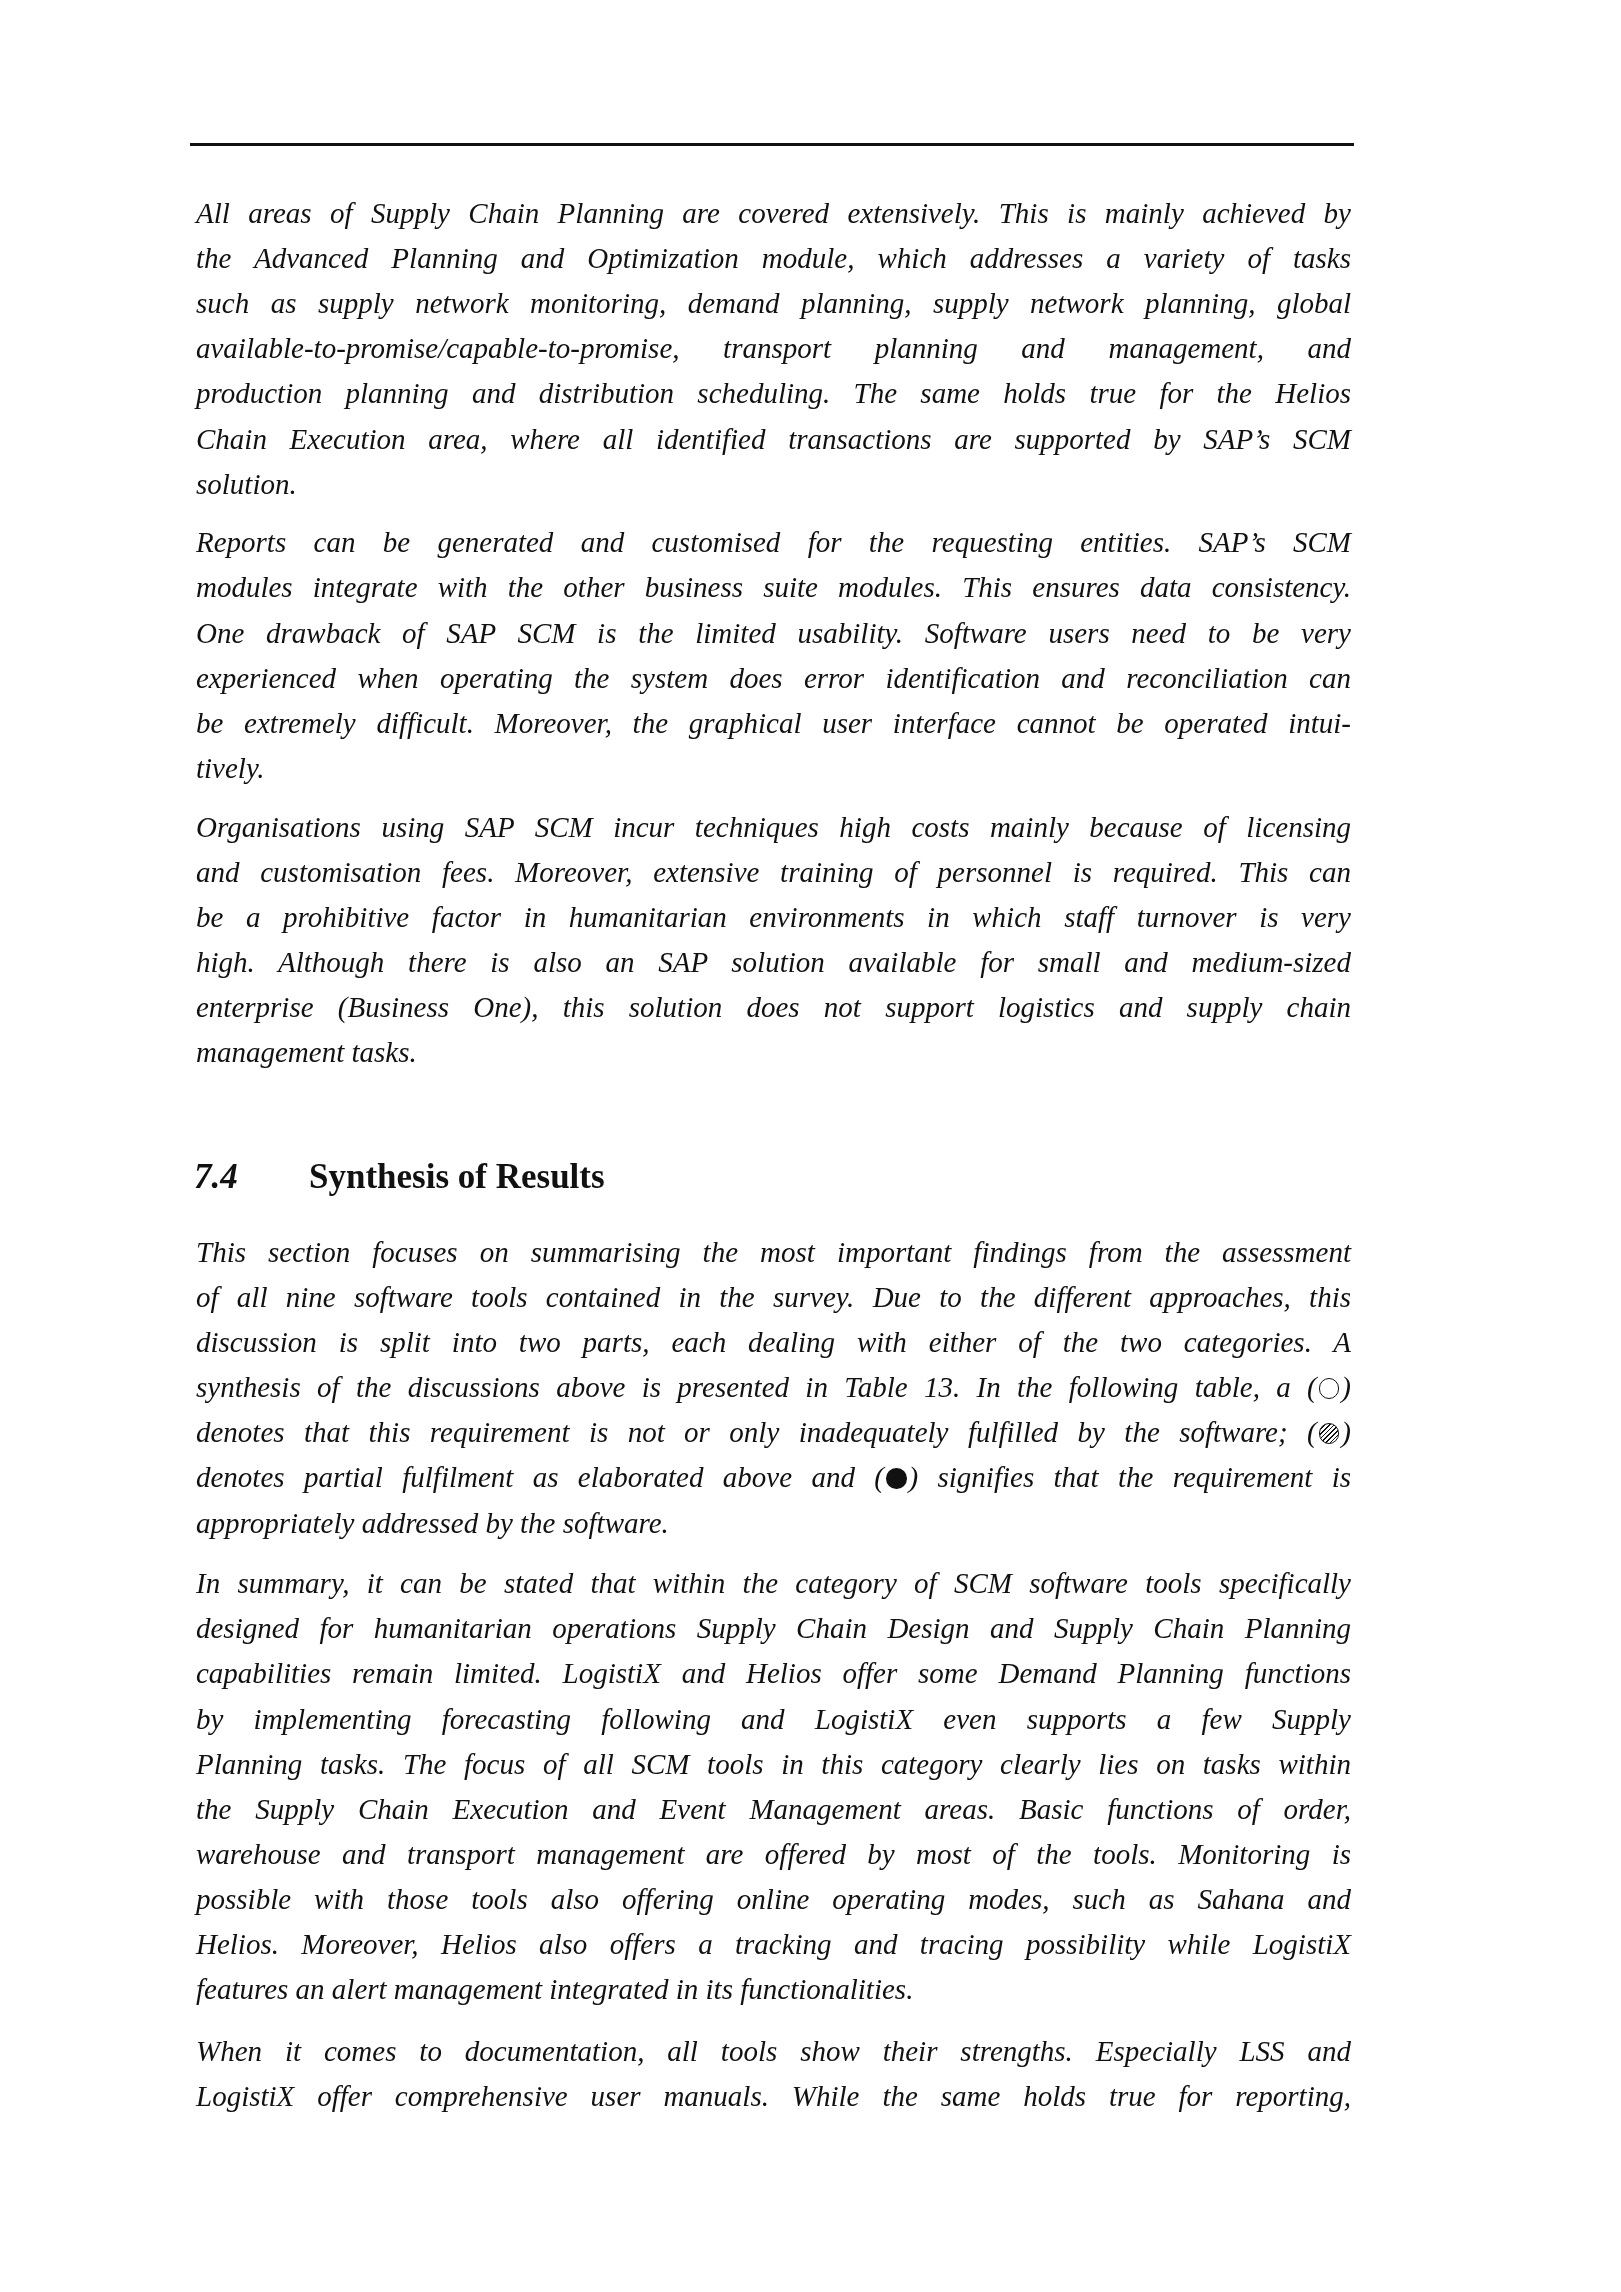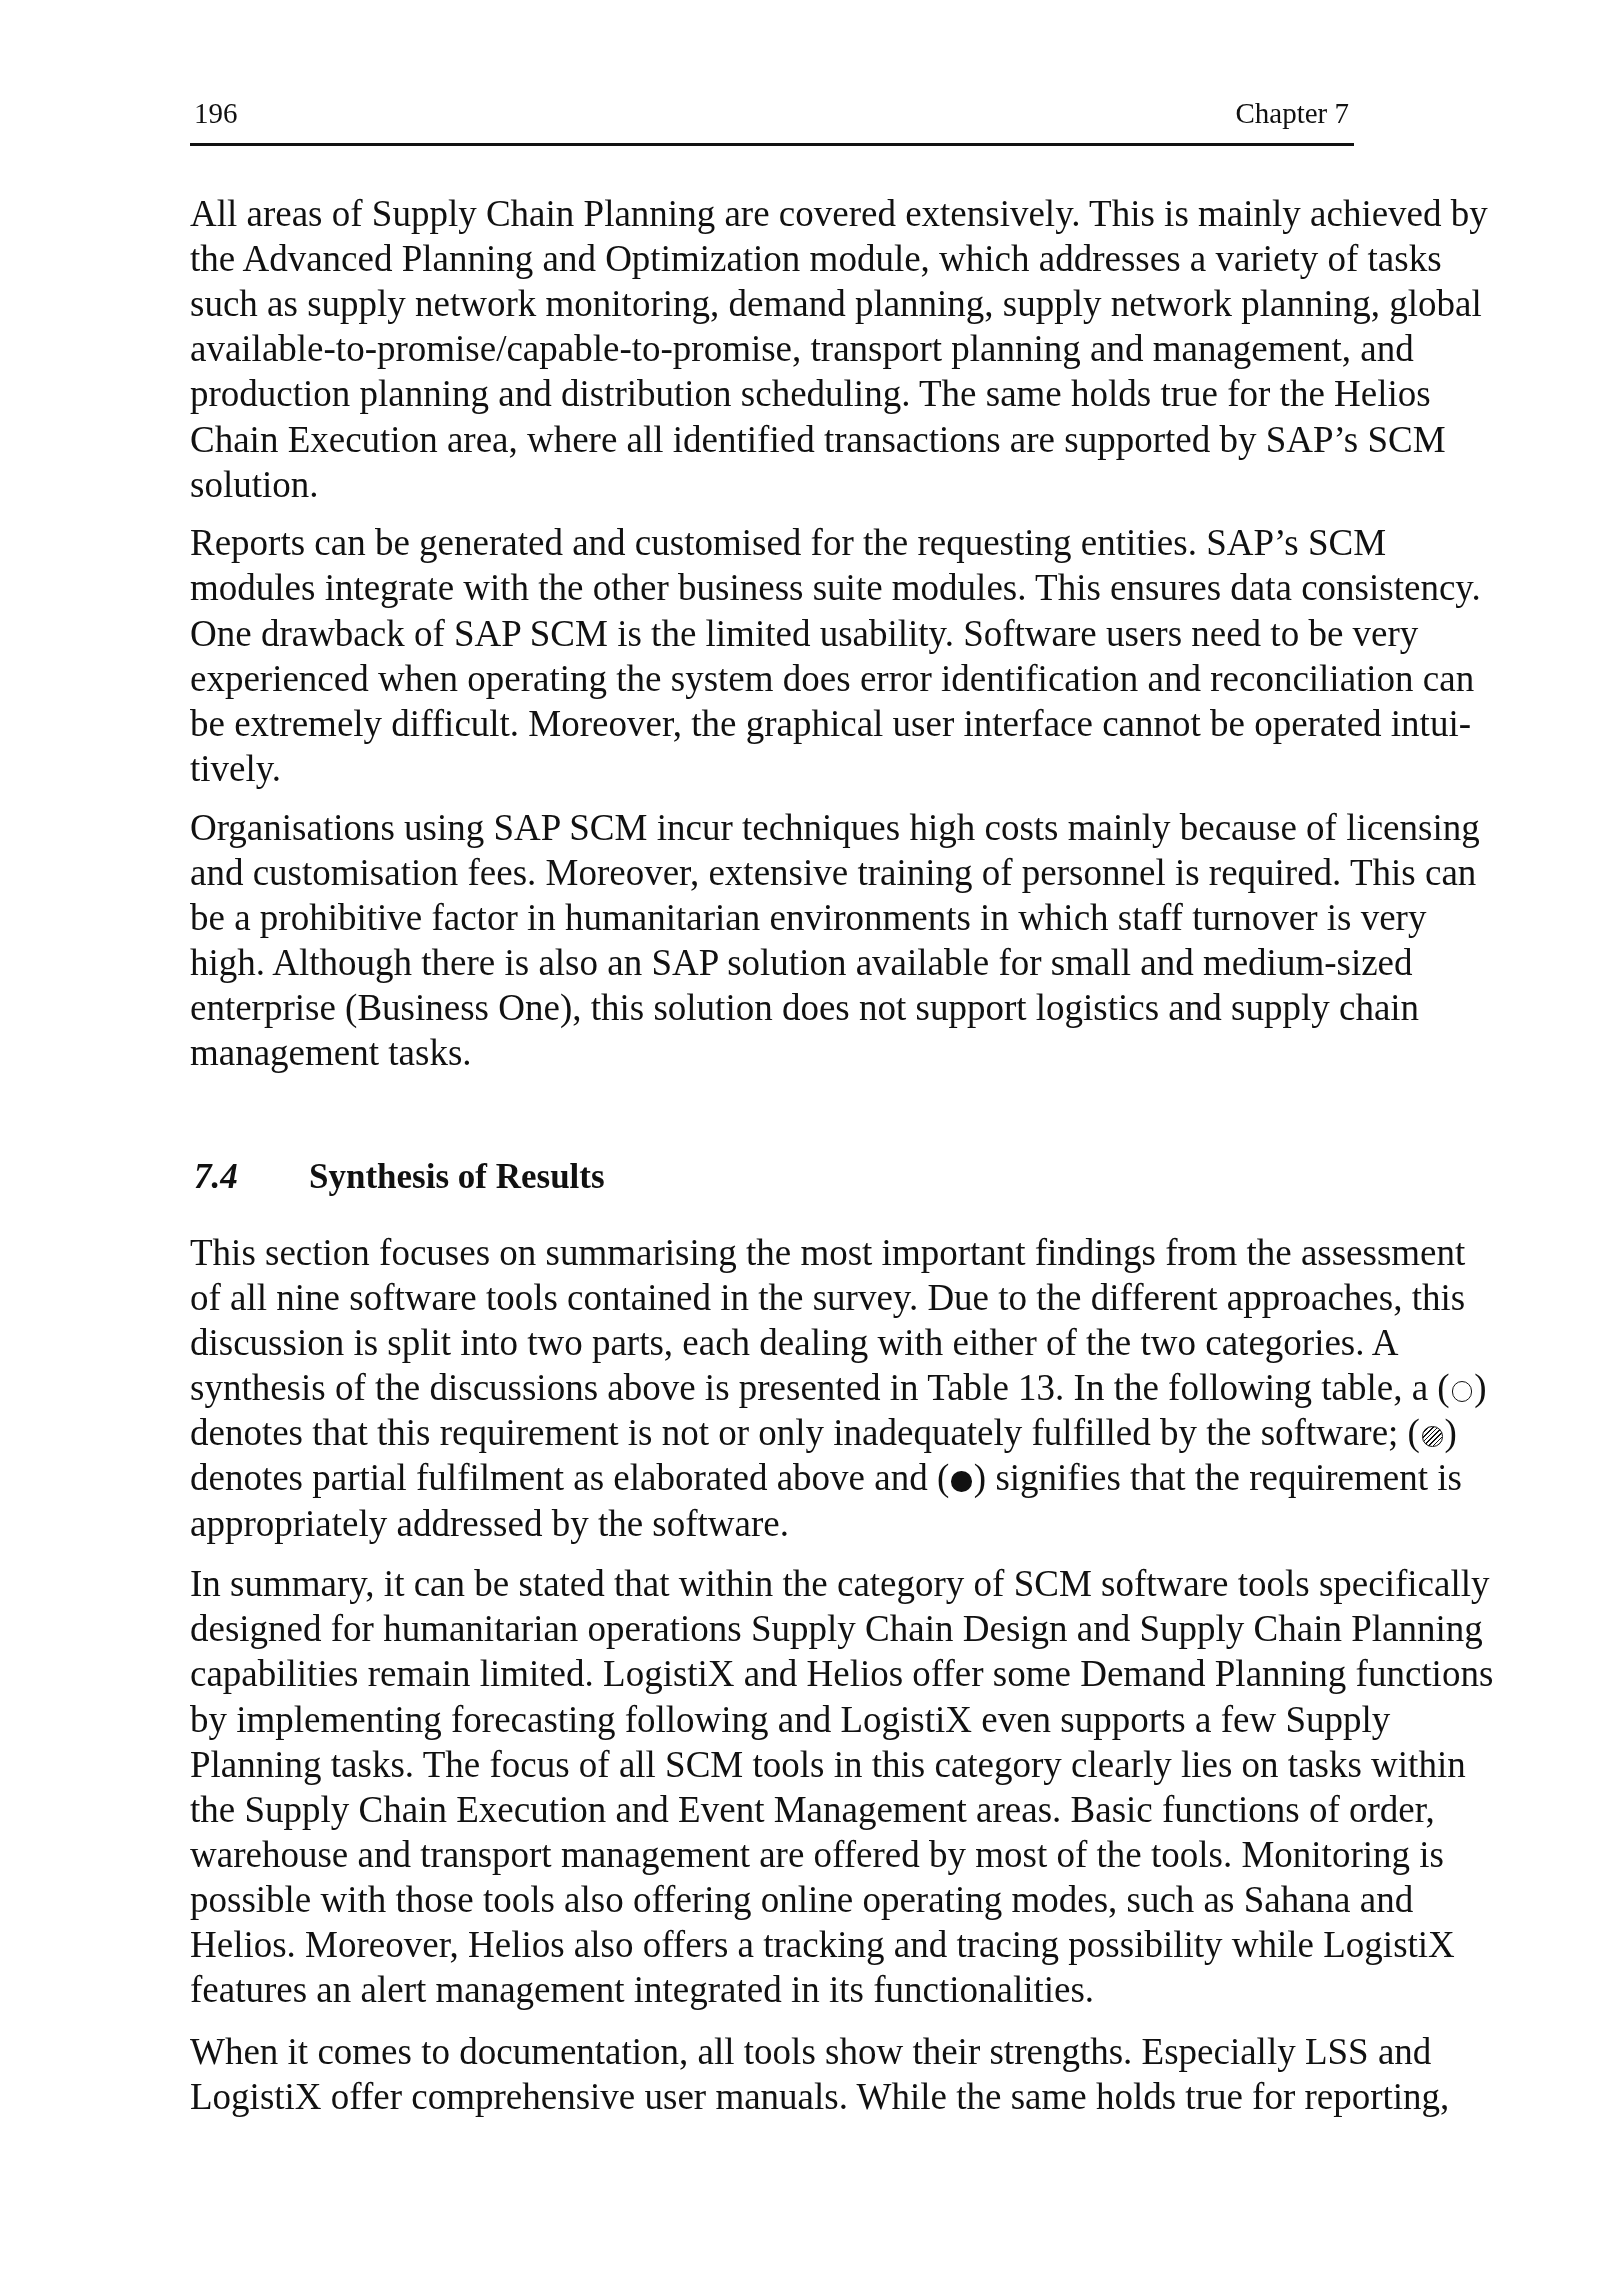--- a/index.html
+++ b/index.html
@@ -8,48 +8,44 @@
     font-family: "Liberation Serif", "DejaVu Serif", serif;
     color: #111111;
   }
   .page { position: absolute; left: 0; top: 0; width: 1621px; height: 2293px; background: #fff; }
   .running-head { position: absolute; left: 194px; width: 1155px; top: 94px; height: 39px; font-size: 29px; line-height: 39px; }
   .running-head .pageno { position: absolute; left: 0; top: 0; }
   .running-head .chapter { position: absolute; right: 0; top: 0; }
   .head-rule { position: absolute; left: 190px; width: 1164px; top: 143px; height: 2.9px; background: #111; }
 
   .line {
-    position: absolute; left: 190px; width: 1155px;
-    font-size: 37px; height: 39px; line-height: 39px;
+    position: absolute; left: 196px; width: 1155px;
+    font-size: 29px; height: 39px; line-height: 39px;
     white-space: nowrap;
-    text-align: justify; text-align-last: justify;
+    text-align: justify; text-align-last: justify; font-style: italic;
   }
   .line.last { text-align: left; text-align-last: left; }
 
   .section-heading {
     position: absolute; left: 194px; top: 1155px; height: 43px; line-height: 43px;
     font-size: 35px; font-weight: bold; white-space: nowrap;
   }
   .section-heading .num { position: absolute; left: 0; top: 0; font-style: italic; }
   .section-heading .title { position: absolute; left: 115px; top: 0; }
 
   .sym { display: inline-block; width: 20.6px; height: 20.6px; border-radius: 50%; vertical-align: -2px; box-sizing: border-box; margin: 0 2px; }
   .sym.empty { border: 1.6px solid #111; background: #fff; }
   .sym.partial { border: 1.6px solid #111; background: repeating-linear-gradient(135deg, #111 0 1.3px, #fff 1.3px 3.3px); }
   .sym.full { background: #111; }
 </style>
 </head>
 <body>
 
 <div class="page">
 
-  <div class="running-head">
-    <span class="pageno">196</span>
-    <span class="chapter">Chapter 7</span>
-  </div>
   <div class="head-rule"></div>
 
   <div>
     <div class="line" style="top:194px">All areas of Supply Chain Planning are covered extensively. This is mainly achieved by</div>
     <div class="line" style="top:239px">the Advanced Planning and Optimization module, which addresses a variety of tasks</div>
     <div class="line" style="top:284px">such as supply network monitoring, demand planning, supply network planning, global</div>
     <div class="line" style="top:329px">available-to-promise/capable-to-promise, transport planning and management, and</div>
     <div class="line" style="top:374px">production planning and distribution scheduling. The same holds true for the Helios</div>
     <div class="line" style="top:420px">Chain Execution area, where all identified transactions are supported by SAP’s SCM</div>
     <div class="line last" style="top:465px">solution.</div>

